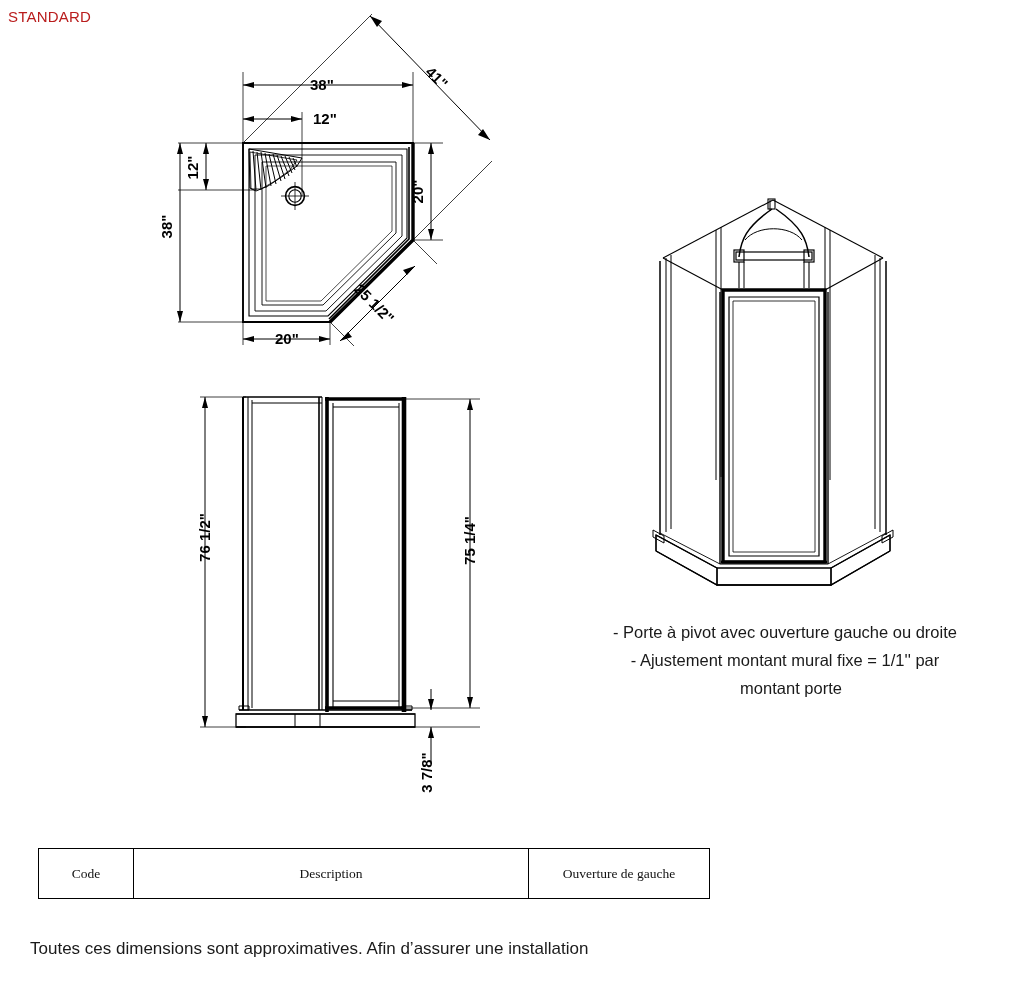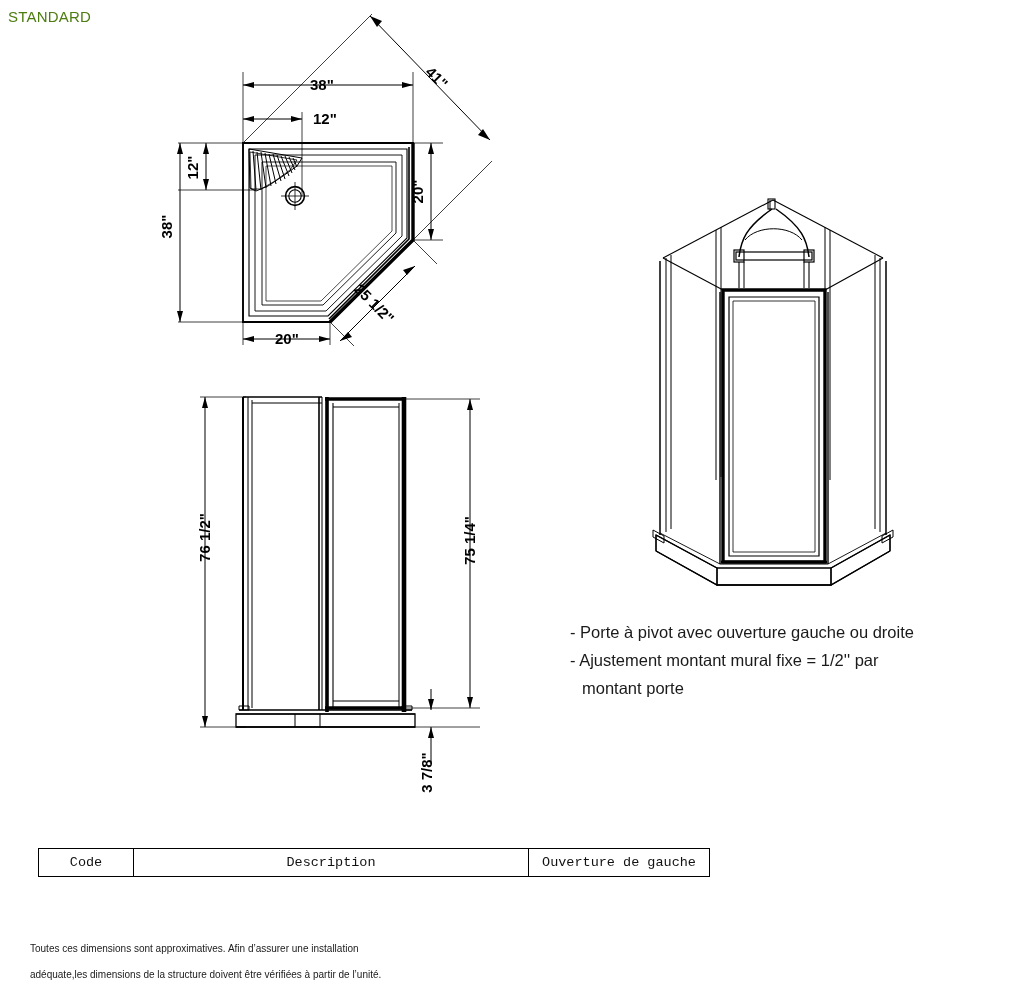--- a/index.html
+++ b/index.html
@@ -15,21 +15,21 @@
     color: #000000;
     overflow: hidden;
   }
   .abs { position: absolute; }
 
   
   #standard-label {
     left: 8px; top: 8px;
     font-size: 15px;
     letter-spacing: .2px;
-    color: #4d7c0f;
+    color: #b91c1c;
   }
 
   
   .svgwrap { position: absolute; }
   svg { display: block; overflow: visible; }
   .dimtext {
     position: absolute;
     font-family: "Liberation Sans", sans-serif;
     font-size: 15px;
     font-weight: 700;
@@ -41,46 +41,46 @@
   .rotn45 { transform: rotate(45deg); transform-origin: 50% 50%; }
 
   
   #notes {
     left: 570px; top: 618px;
     width: 430px;
     font-size: 16.5px;
     line-height: 28px;
     color: #1a1a1a;
   }
-  #notes .note-line { white-space: pre-wrap; }
+  #notes .note-line { white-space: pre-wrap; text-align: center; }
   #notes .note-cont { padding-left: 12px; }
 
   
   #spec-table {
     left: 38px; top: 848px;
     border-collapse: collapse;
     font-size: 13.5px;
     color: #111;
   }
   #spec-table td {
     border: 1.3px solid #000;
     text-align: center;
-    padding: 3px 6px;
+    padding: 14px 6px;
     height: 21px;
-    font-family: Liberation Mono, monospace;
+    font-family: Liberation Serif, serif;
   }
   .col-code  { width: 82px; }
   .col-desc  { width: 382px; }
   .col-open  { width: 168px; }
 
   
   #footer-note {
     left: 30px; top: 936px;
     width: 760px;
-    font-size: 10px;
+    font-size: 17px;
     line-height: 26px;
     color: #1a1a1a;
   }
 </style>
 </head>
 <body>
 
 <div class="abs" id="standard-label">STANDARD</div>
 
 <div class="svgwrap" style="left:0px; top:0px;">
@@ -372,30 +372,29 @@
       <path d="M33,345 L33,352 L44,358 L44,351 Z" stroke-width="1.0"></path>
       <path d="M273,345 L273,352 L262,358 L262,351 Z" stroke-width="1.0"></path>
 
       <line x1="101" y1="377" x2="207" y2="377" stroke-width="2.6"></line>
     </g>
   </svg>
 </div>
 
 <div class="abs" id="notes">
   <div class="note-line">- Porte à pivot avec ouverture gauche ou droite</div>
-  <div class="note-line">- Ajustement montant mural fixe = 1/2'' par</div>
+  <div class="note-line">- Ajustement montant mural fixe = 1/1'' par</div>
   <div class="note-line note-cont">montant porte</div>
 </div>
 
 <table class="abs" id="spec-table">
   <tbody>
       <tr>
     <td class="col-code">Code</td>
     <td class="col-desc">Description</td>
     <td class="col-open">Ouverture de gauche</td>
   </tr>
 </tbody>
   </table>
 
 <div class="abs" id="footer-note">
   <div>Toutes ces dimensions sont approximatives. Afin d’assurer une installation</div>
-  <div>adéquate,les dimensions de la structure doivent être vérifiées à partir de l’unité.</div>
 </div>
 
 </body></html>

